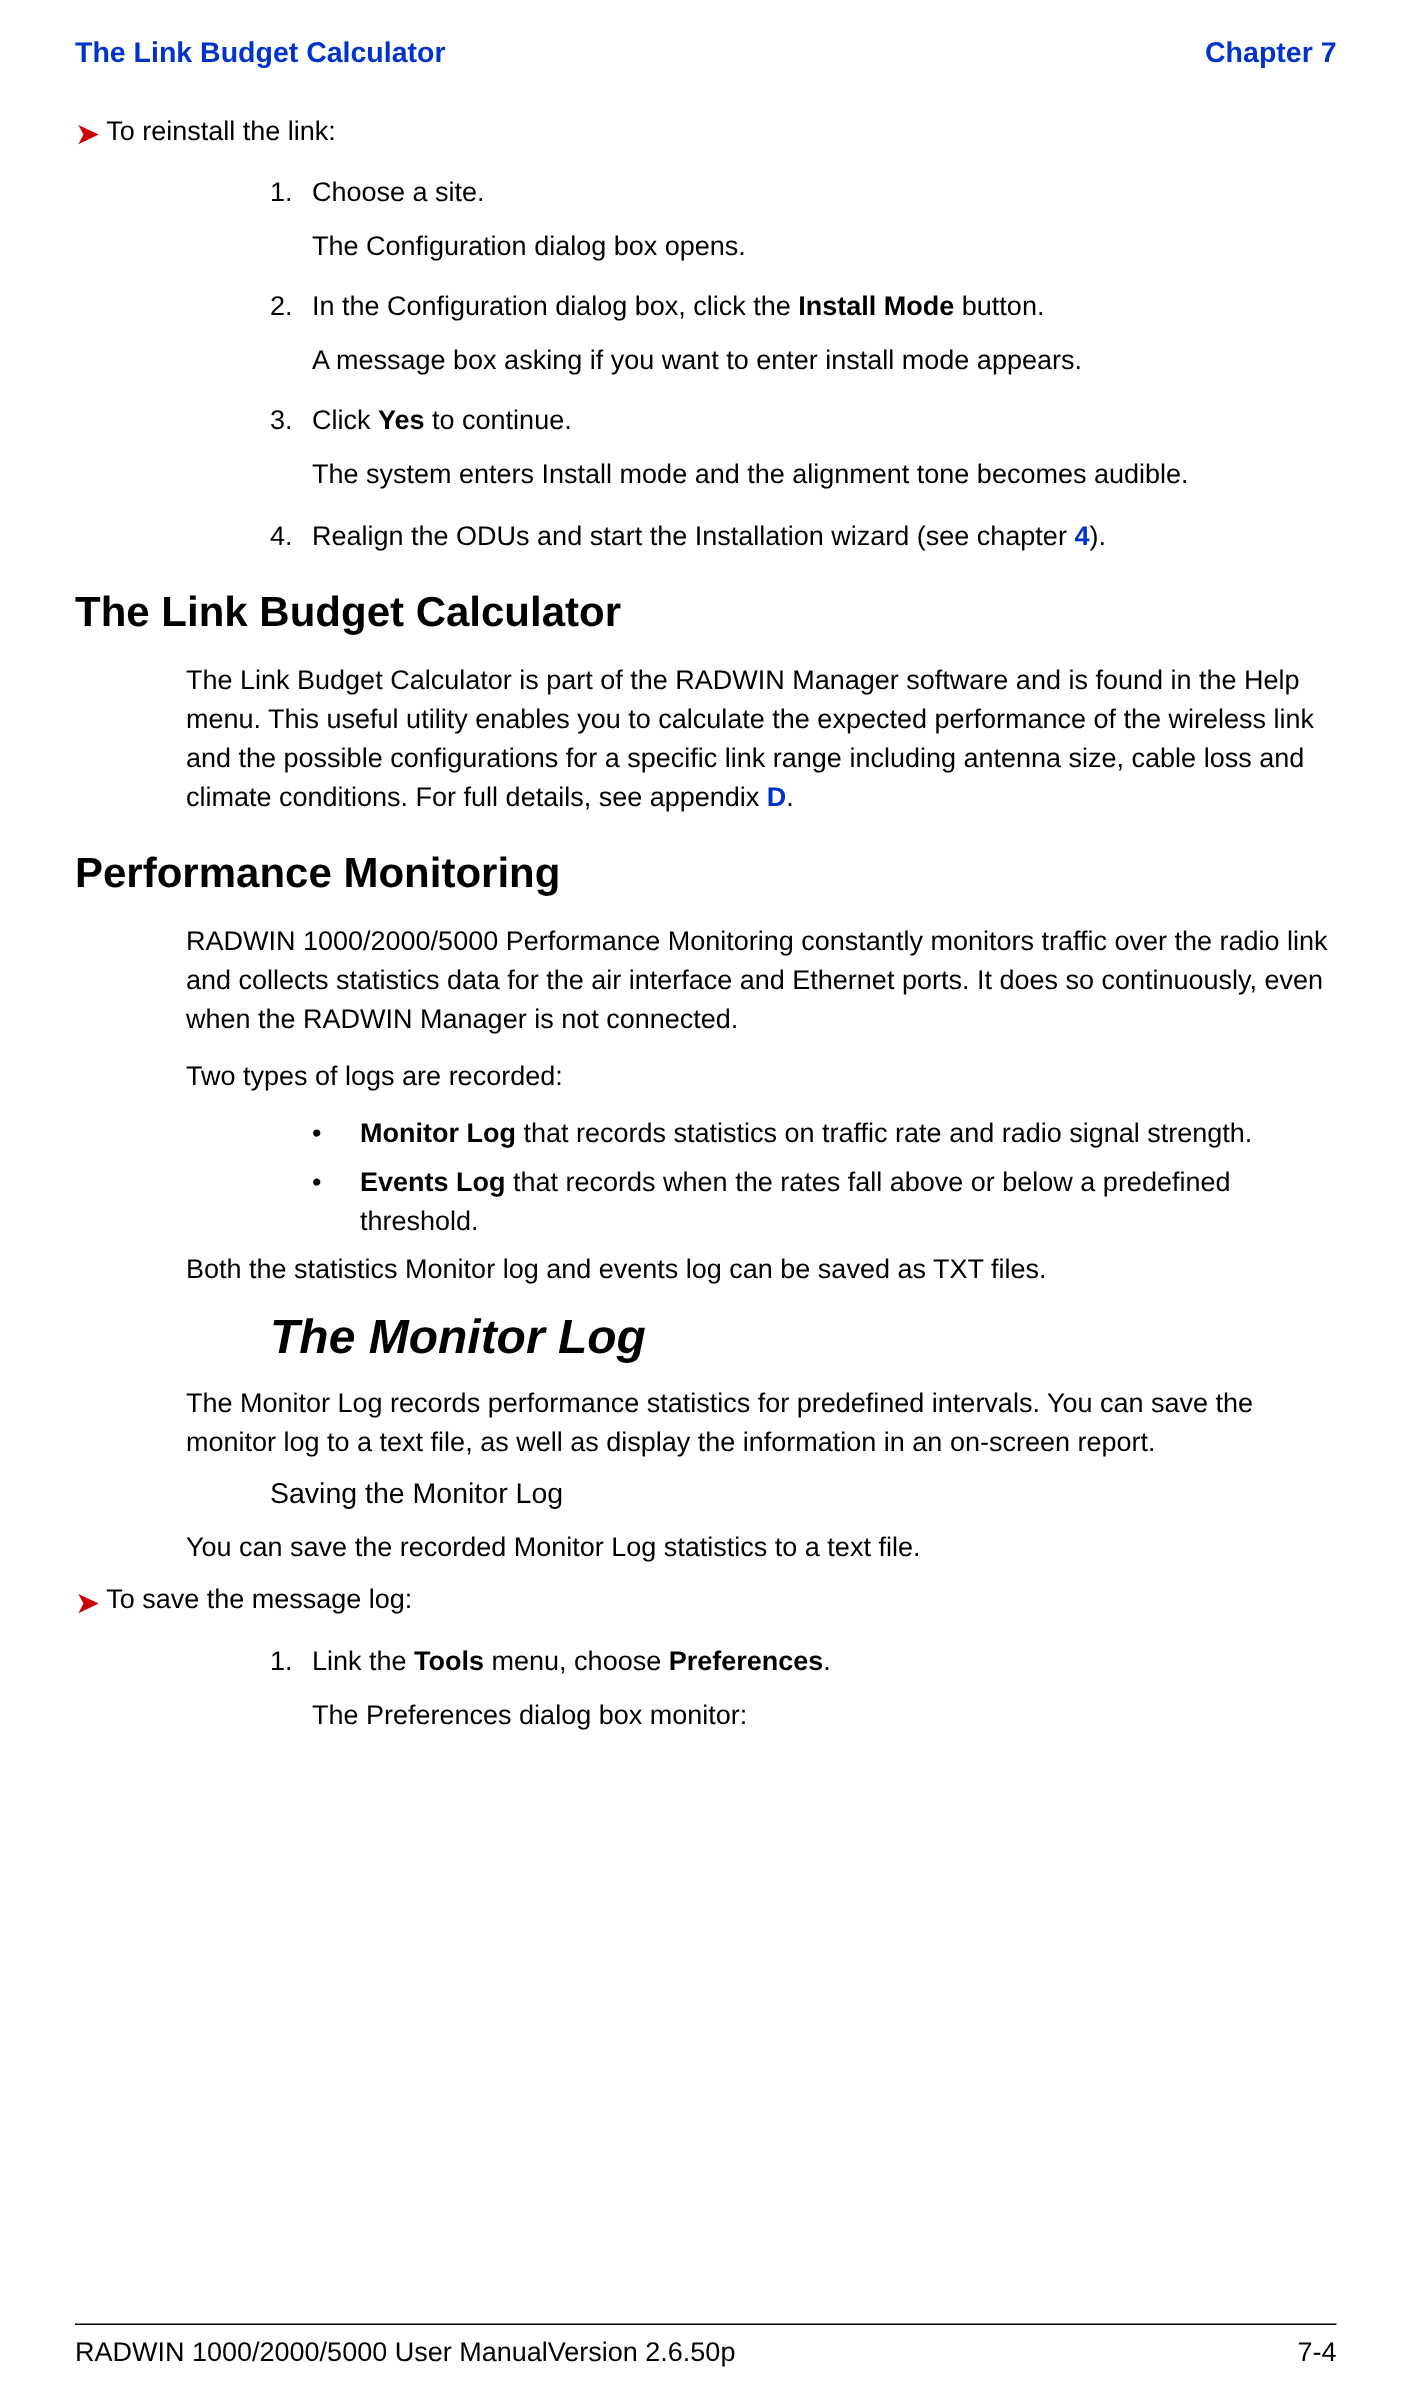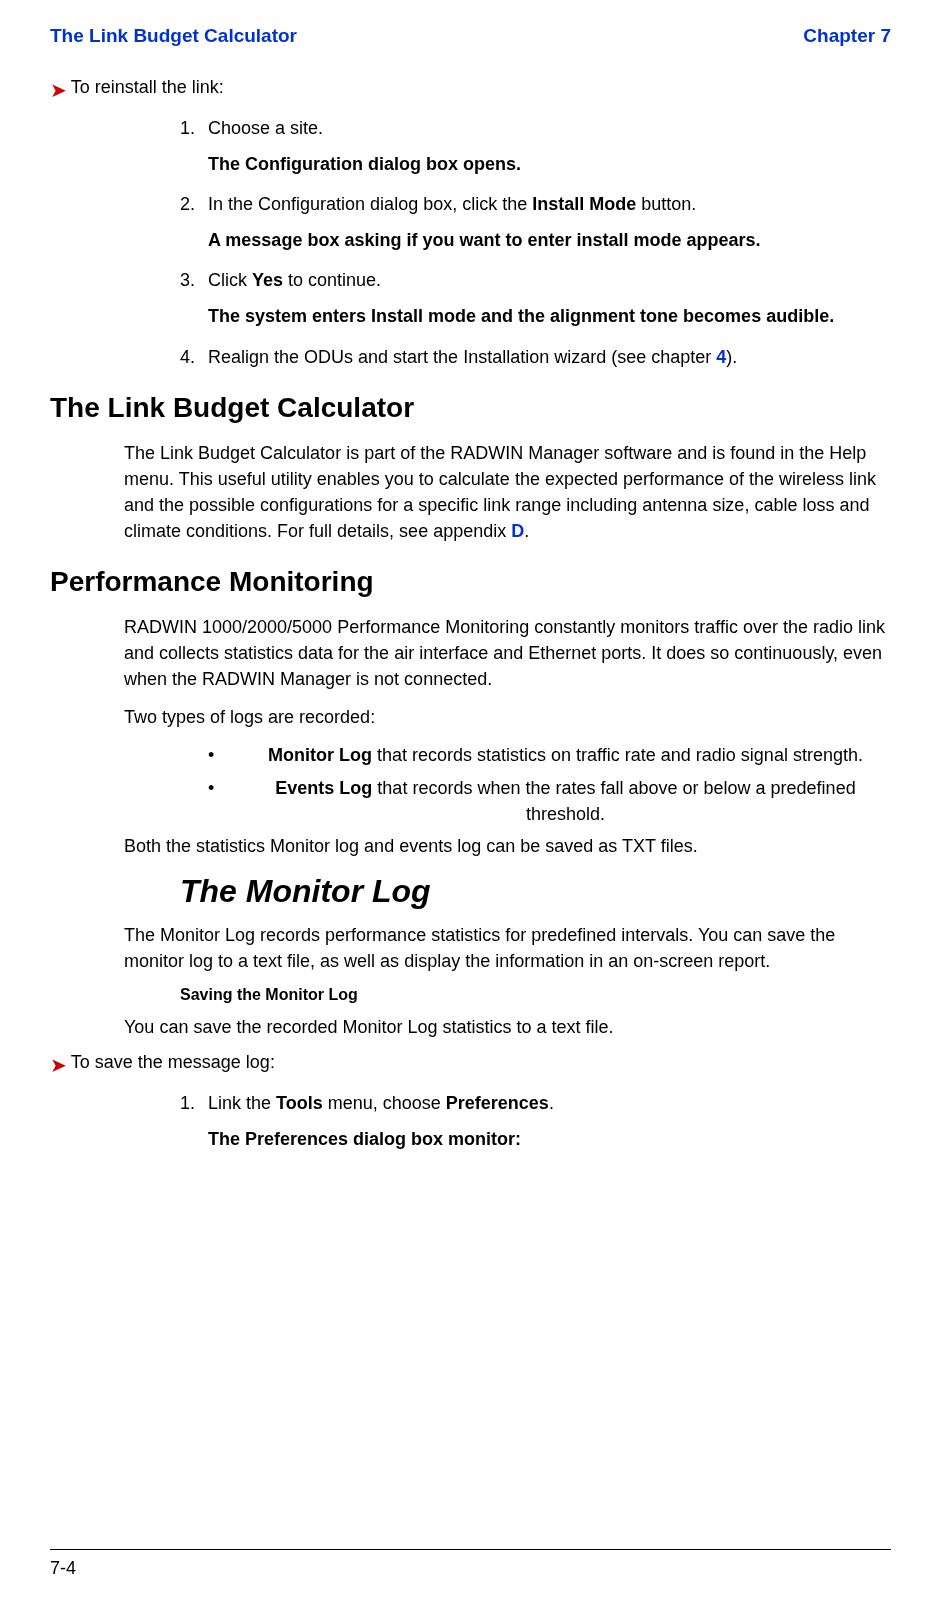--- a/index.html
+++ b/index.html
@@ -46,21 +46,20 @@
     .ol-num {
       width: 28px;
       flex-shrink: 0;
     }
     .ol-body { flex: 1; }
     .ol-followup {
       margin-left: 158px;
       margin-bottom: 14px;
       font-size: 18px;
       line-height: 1.45;
-      font-weight: bold;
     }
     .h1 {
       font-family: Arial, Helvetica, sans-serif;
       font-weight: bold;
       font-size: 28px;
       margin-top: 22px;
       margin-bottom: 16px;
     }
     .body-para {
       margin-left: 74px;
@@ -69,34 +68,34 @@
       margin-bottom: 12px;
     }
     .bullet-item {
       margin-left: 158px;
       font-size: 18px;
       line-height: 1.45;
       display: flex;
       margin-bottom: 6px;
     }
     .bullet-mark { width: 32px; flex-shrink: 0; }
-    .bullet-body { flex: 1; text-align: center; }
+    .bullet-body { flex: 1; }
     .h2-italic {
       font-family: Arial, Helvetica, sans-serif;
       font-weight: bold;
       font-style: italic;
       font-size: 32px;
       margin-left: 130px;
       margin-top: 14px;
       margin-bottom: 12px;
     }
     .h3-sub {
       font-family: Arial, Helvetica, sans-serif;
-      font-weight: bold;
-      font-size: 16px;
+      font-weight: normal;
+      font-size: 19px;
       margin-left: 130px;
       margin-top: 10px;
       margin-bottom: 10px;
     }
     .bold { font-weight: bold; }
     .link-ref { color: #0033cc; font-weight: bold; }
     .footer {
       position: absolute;
       bottom: 25px;
       left: 50px;
@@ -186,14 +185,15 @@
 
 <div class="ol-item">
   <span class="ol-num">1.</span>
   <span class="ol-body">
     <span>Link the </span><span class="bold">Tools</span><span> menu, choose </span><span class="bold">Preferences</span><span>.</span>
   </span>
 </div>
 <div class="ol-followup">The Preferences dialog box monitor:</div>
 
 <div class="footer">
+  <span>RADWIN 1000/2000/5000 User ManualVersion  2.6.50p</span>
   <span>7-4</span>
 </div>
 
 </body></html>

